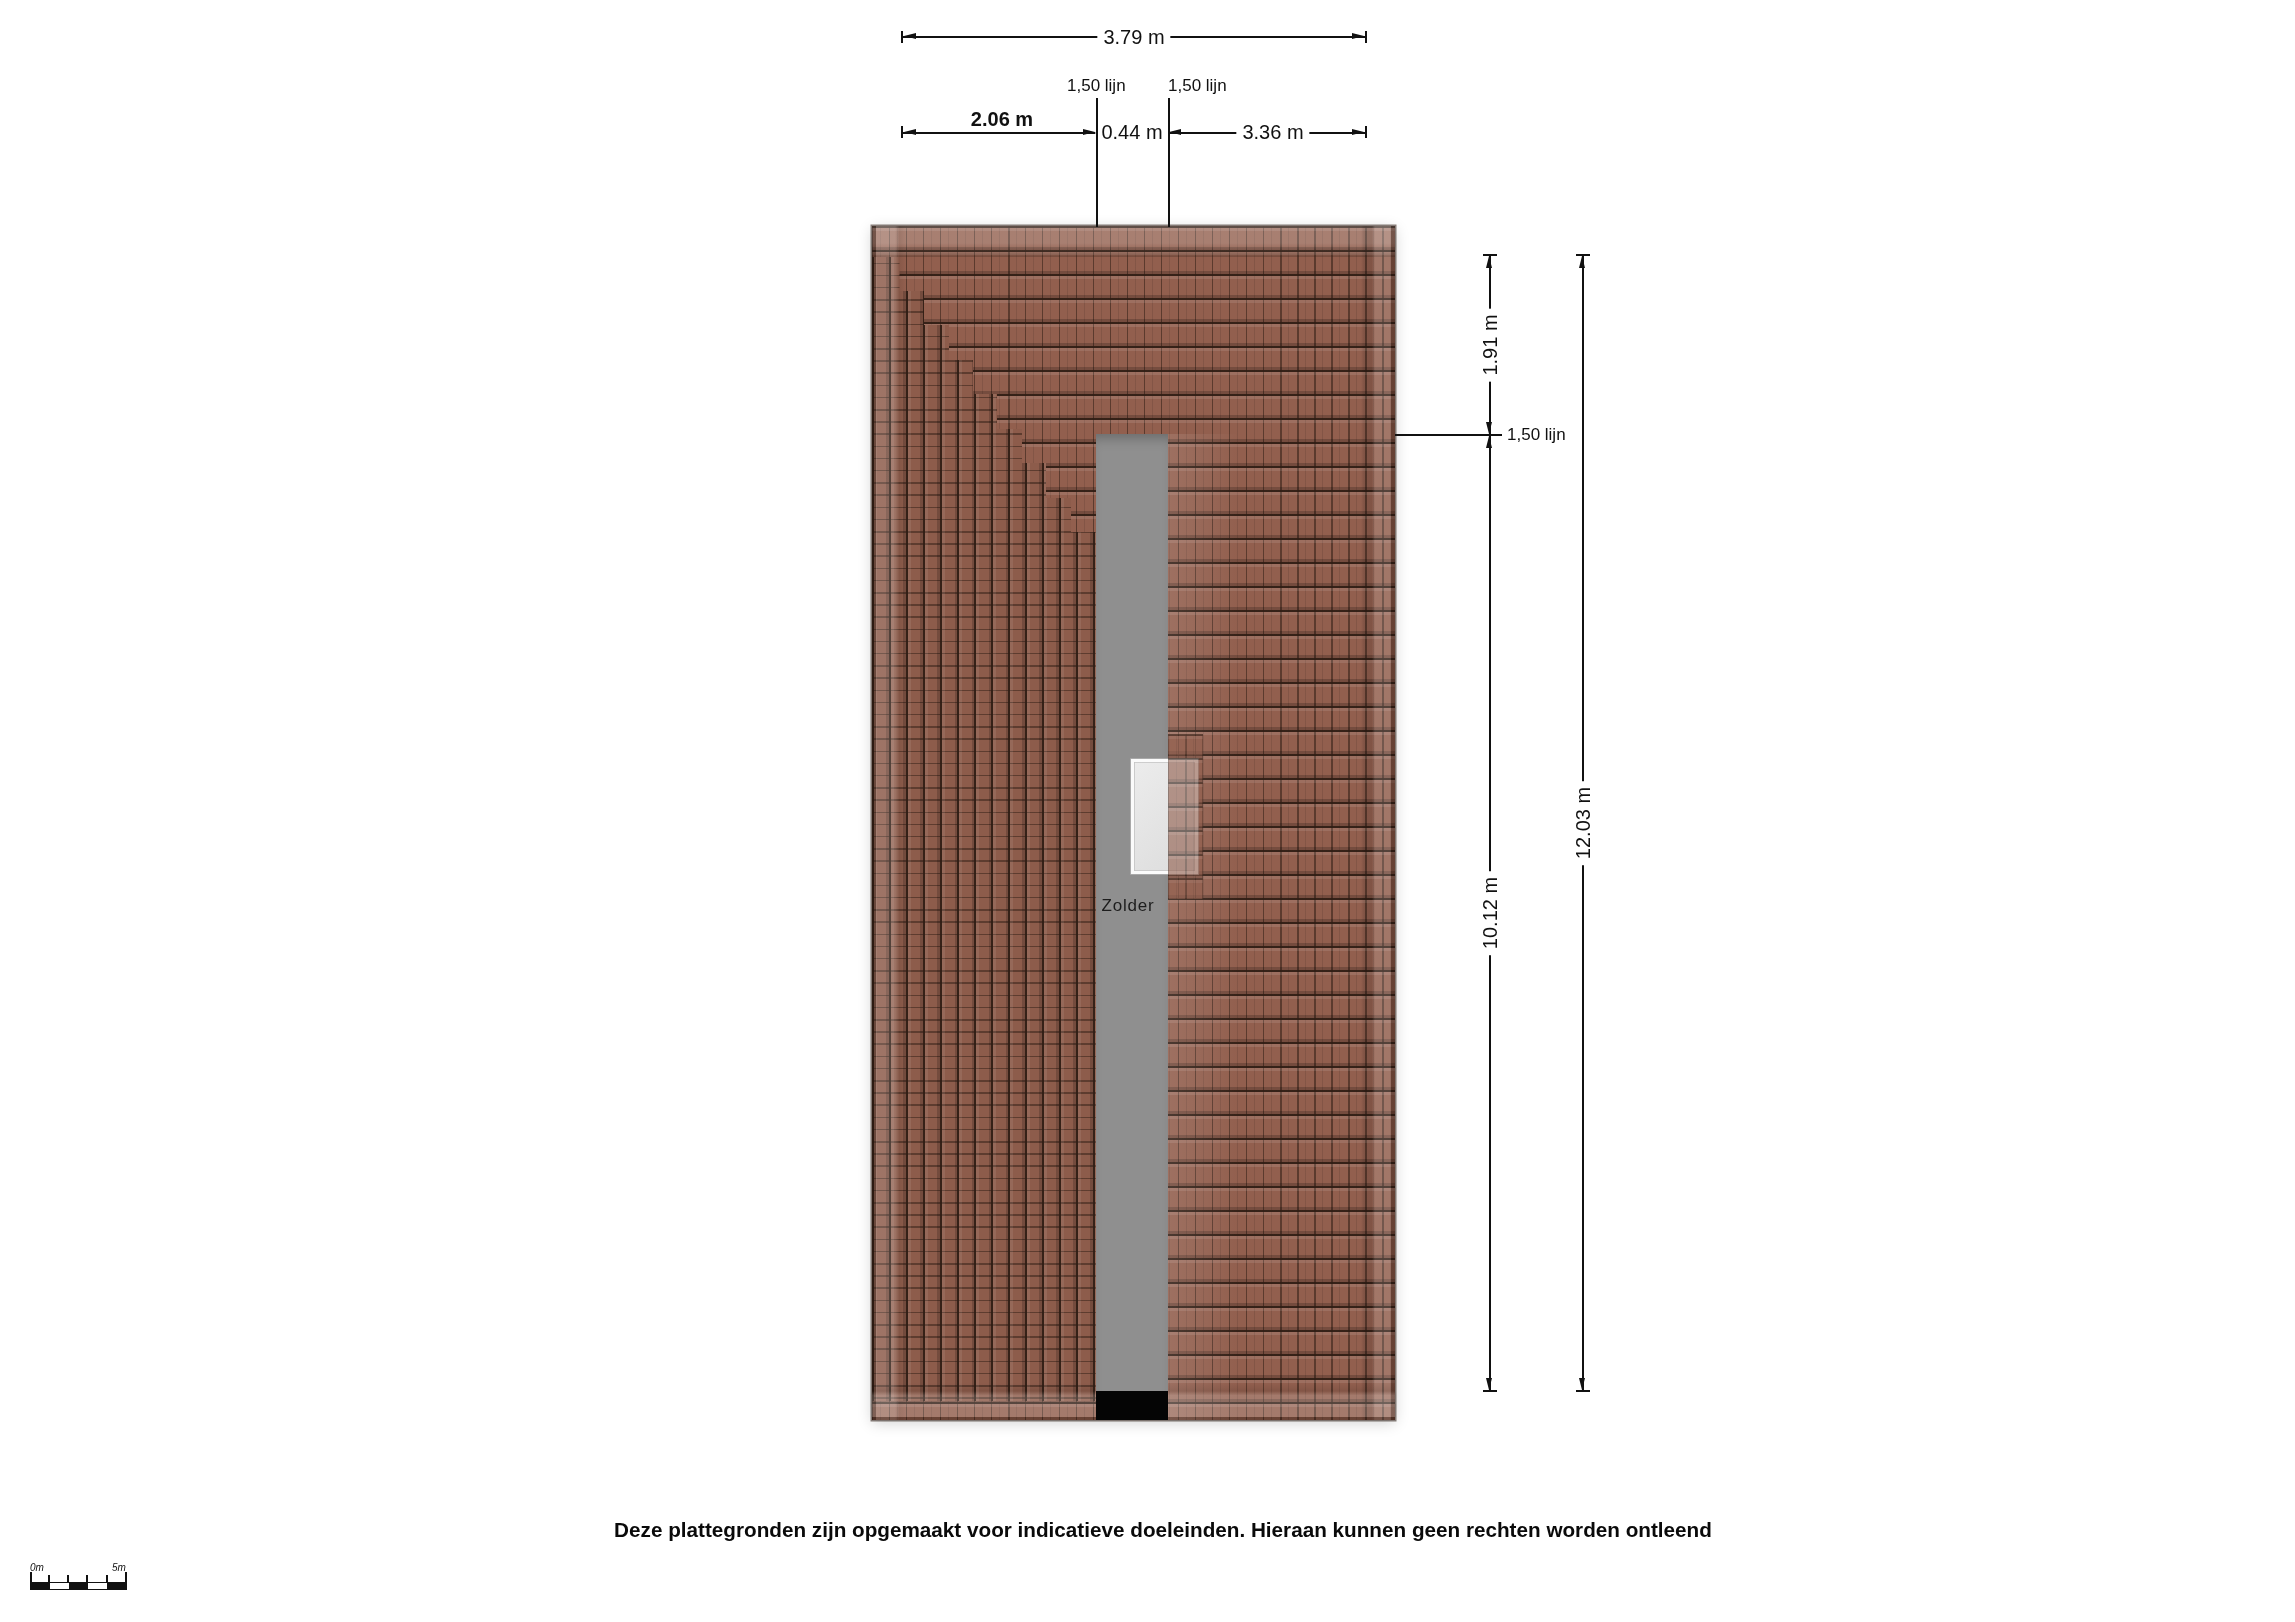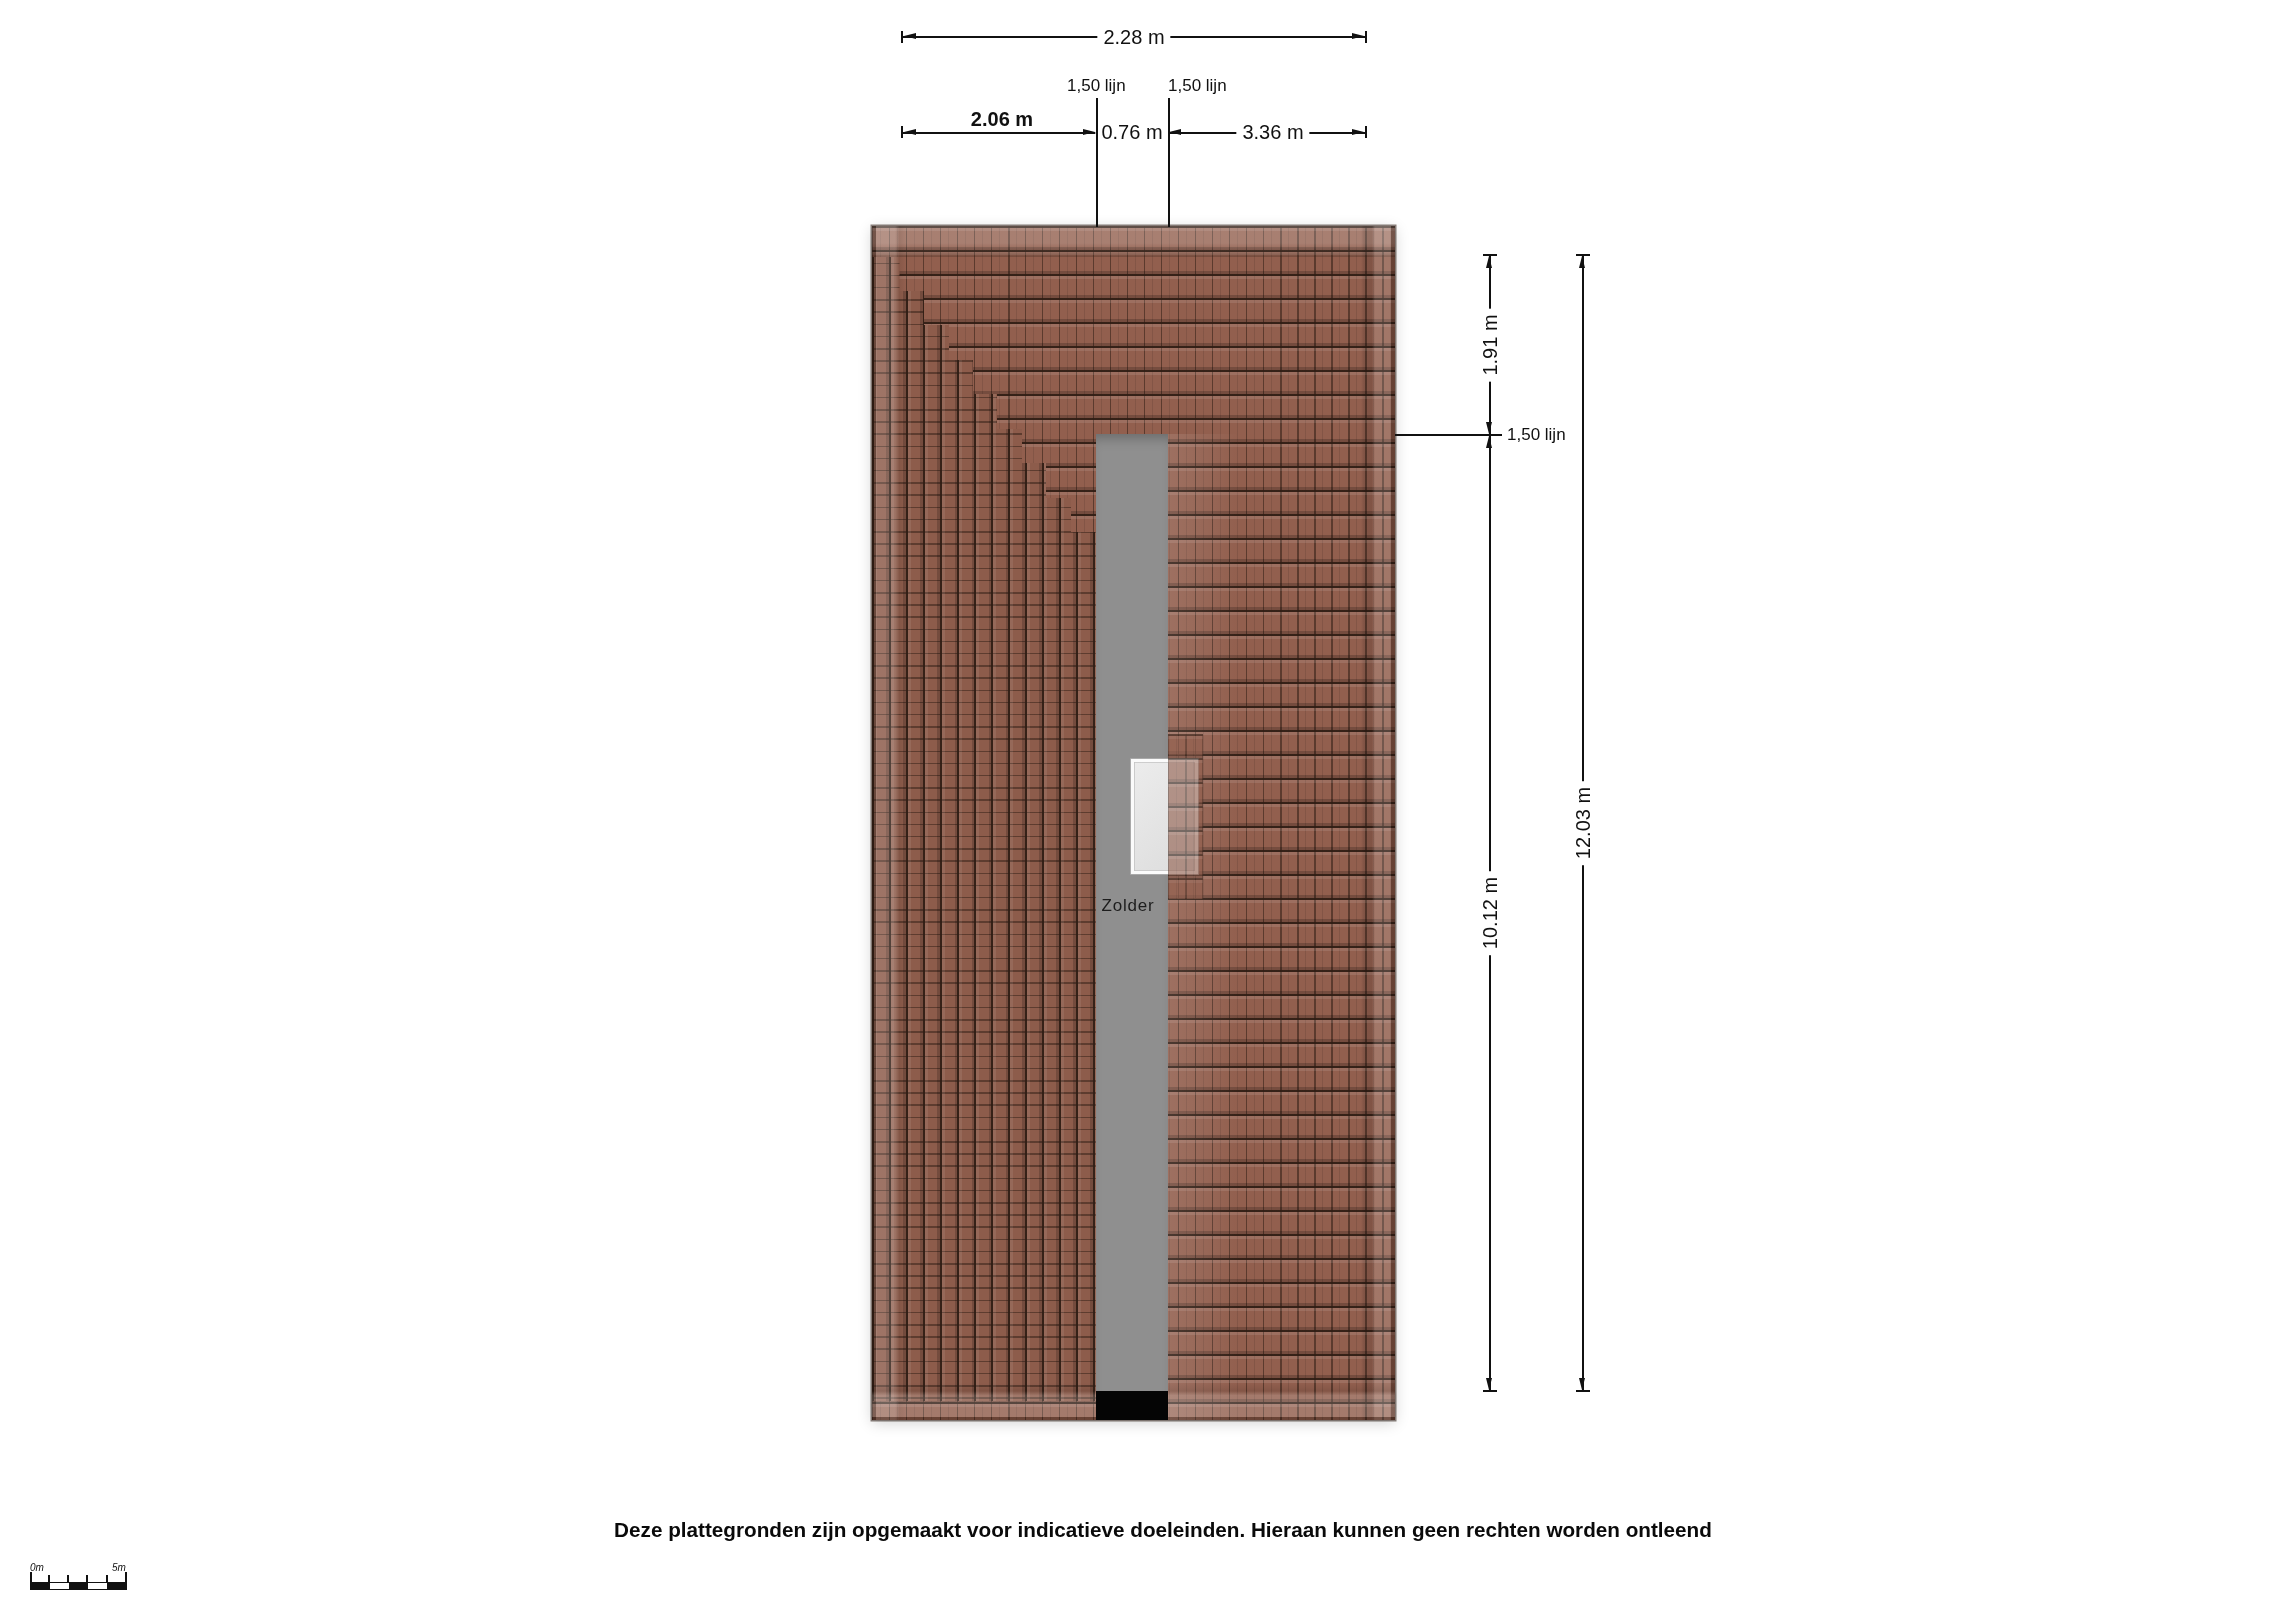--- a/index.html
+++ b/index.html
@@ -90,31 +90,31 @@
   <div class="abs skylight-cover tiles-h"></div>
   <div class="abs attic-hatch"></div>
   <div class="abs room-label">Zolder</div>
 </div>
 
 <div class="abs dline-h" style="left:902px;top:36px;width:464px;"></div>
 <div class="abs tick-v" style="left:901px;top:31px;"></div>
 <div class="abs tick-v" style="left:1365px;top:31px;"></div>
 <div class="abs arr arr-l" style="left:904px;top:33px;"></div>
 <div class="abs arr arr-r" style="left:1352px;top:33px;"></div>
-<div class="abs dlabel" style="left:1134px;top:37px;">2.28 m</div>
+<div class="abs dlabel" style="left:1134px;top:37px;">3.79 m</div>
 
 <div class="abs dline-h" style="left:902px;top:132px;width:464px;"></div>
 <div class="abs tick-v" style="left:901px;top:126px;"></div>
 <div class="abs tick-v" style="left:1365px;top:126px;"></div>
 <div class="abs arr arr-l" style="left:904px;top:129px;"></div>
 <div class="abs arr arr-r" style="left:1083px;top:129px;"></div>
 <div class="abs arr arr-l" style="left:1169px;top:129px;"></div>
 <div class="abs arr arr-r" style="left:1352px;top:129px;"></div>
 <div class="abs dlabel" style="left:1002px;top:119px;font-weight:bold;">2.06 m</div>
-<div class="abs dlabel" style="left:1132px;top:132px;">0.76 m</div>
+<div class="abs dlabel" style="left:1132px;top:132px;">0.44 m</div>
 <div class="abs dlabel" style="left:1273px;top:132px;">3.36 m</div>
 
 <div class="abs dline-v" style="left:1096px;top:98px;height:129px;"></div>
 <div class="abs dline-v" style="left:1168px;top:98px;height:129px;"></div>
 <div class="abs lijnlabel" style="left:1067px;top:76px;">1,50 lijn</div>
 <div class="abs lijnlabel" style="left:1168px;top:76px;">1,50 lijn</div>
 
 <div class="abs tick-h" style="left:1483px;top:254px;"></div>
 <div class="abs dline-v" style="left:1489px;top:255px;height:180px;"></div>
 <div class="abs arr arr-u" style="left:1486px;top:256px;"></div>

